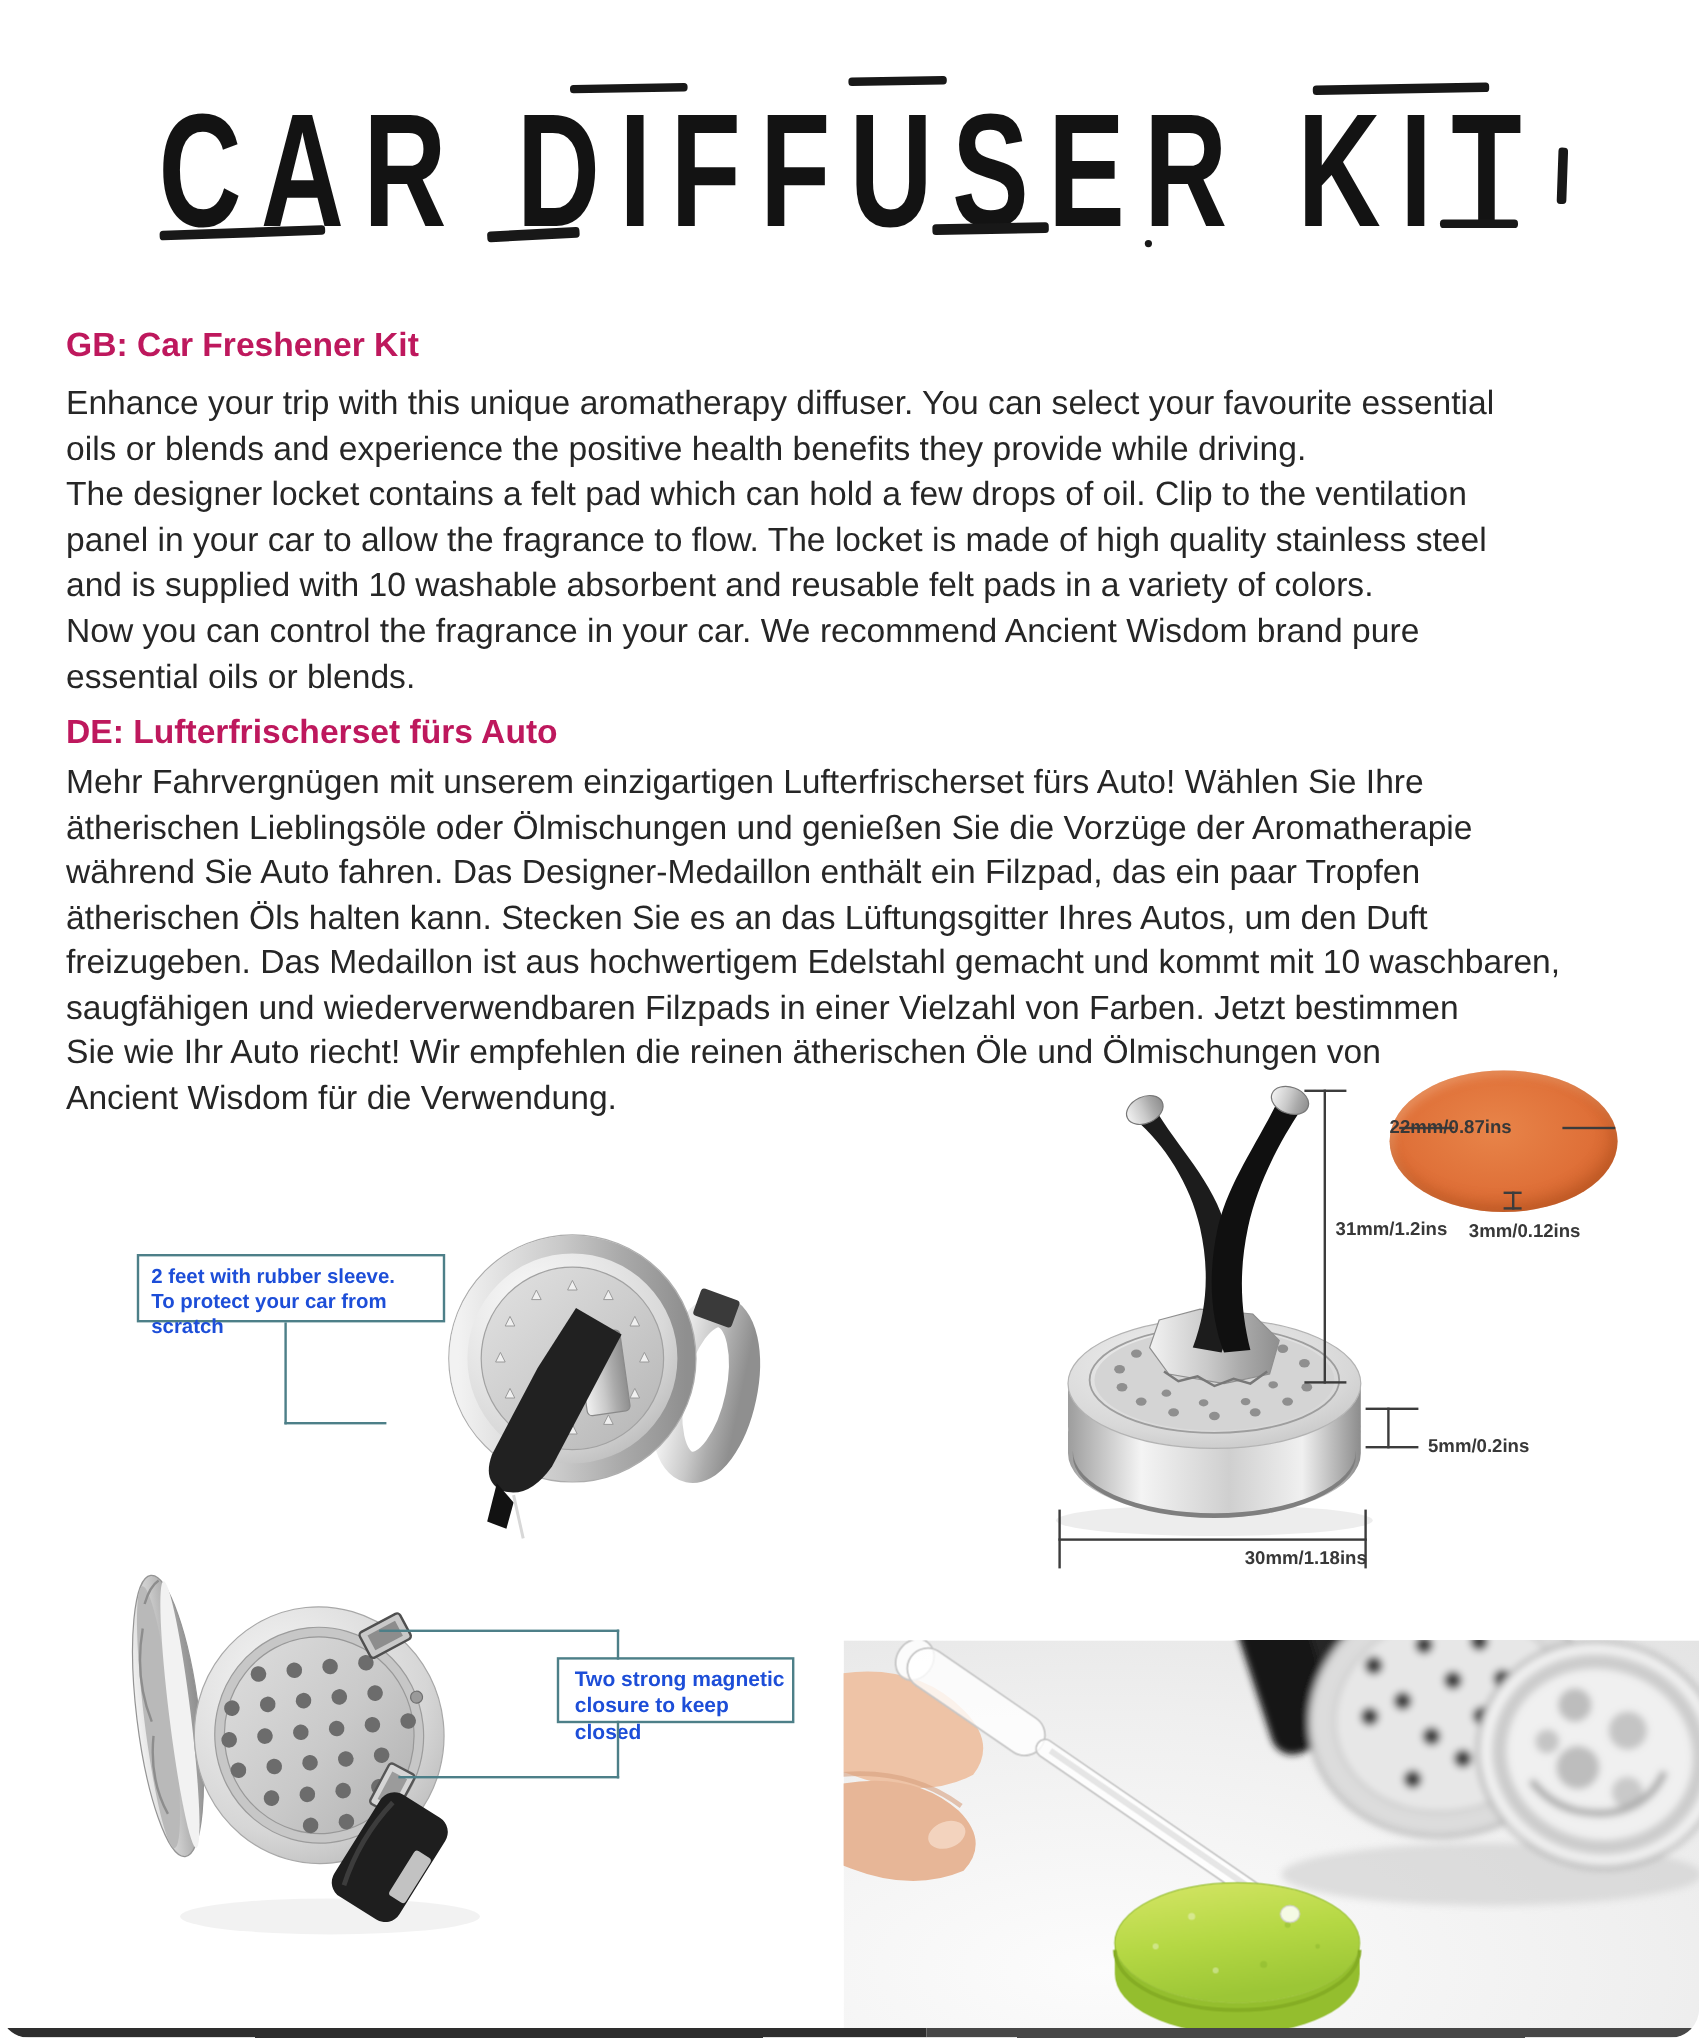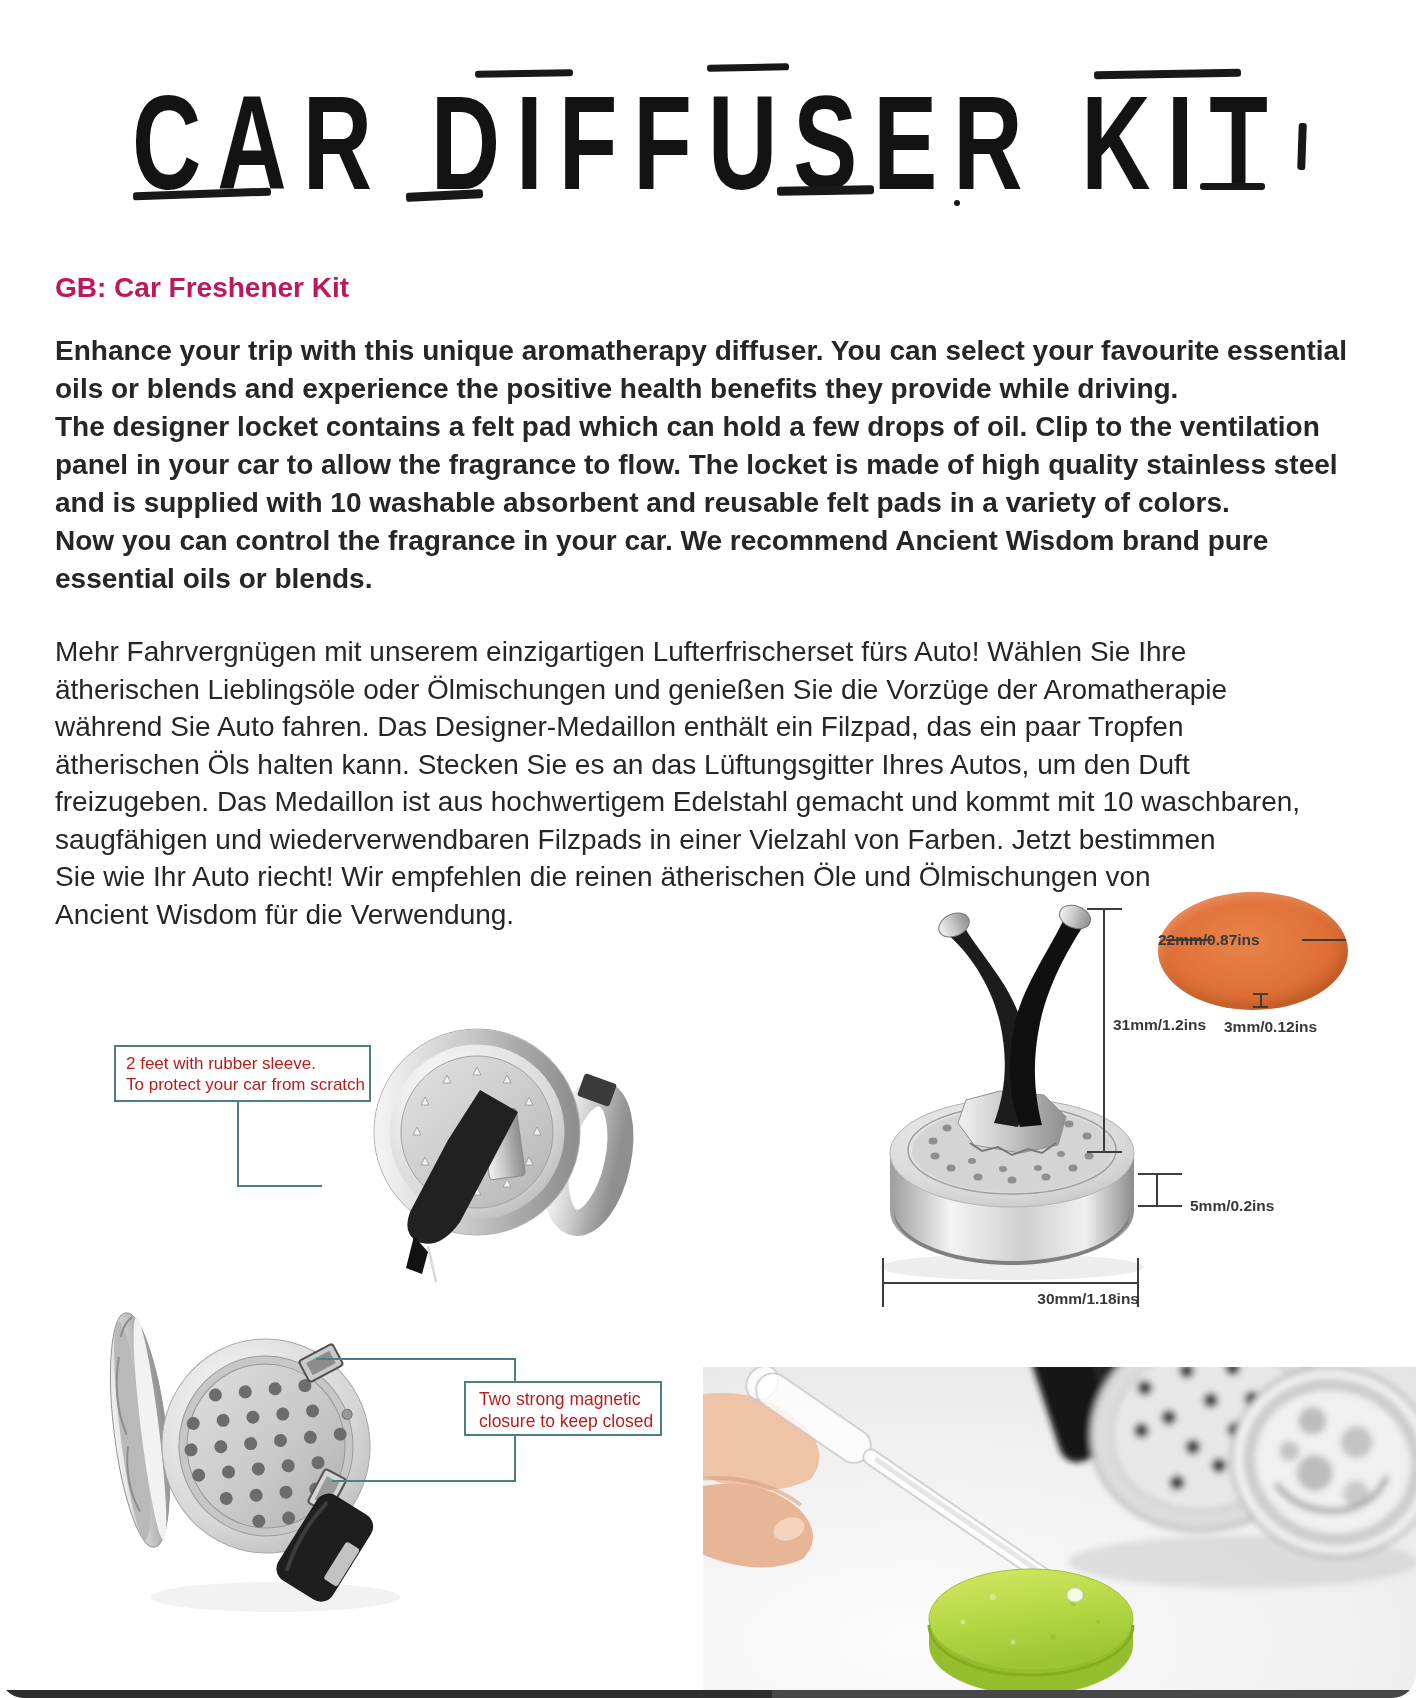--- a/index.html
+++ b/index.html
@@ -14,22 +14,22 @@
     font-size:96px;font-weight:800;letter-spacing:16px;line-height:1;
     color:#131313;transform:scaleY(1.4);transform-origin:top center;white-space:nowrap;
   }
   .grunge{position:absolute;background:#181818;border-radius:3px;}
   
   .sec-heading{position:absolute;left:55px;width:1330px;font-size:28px;font-weight:bold;color:#be185d;}
   .sec-body{position:absolute;left:55px;width:1345px;font-size:28px;line-height:38px;color:#262626;white-space:pre-line;}
   #de-body{line-height:37.5px;}
   
   .callout{
-    position:absolute;border:2px solid #4d7f88;background:#ffffff;color:#b91c1c;
-    font-weight:normal;white-space:pre-line;box-sizing:border-box;
+    position:absolute;border:2px solid #4d7f88;background:#ffffff;color:#1d4ed8;
+    font-weight:bold;white-space:pre-line;box-sizing:border-box;
   }
   #callout-feet{left:114px;top:1045px;width:257px;height:57px;font-size:17px;line-height:21px;padding:6px 0 0 10px;}
   #callout-magnets{left:464px;top:1381px;width:198px;height:55px;font-size:17.5px;line-height:22px;padding:5px 0 0 13px;}
   .conn{position:absolute;background:#4d7f88;}
   
   #fig-dim{left:850px;top:880px;width:566px;height:450px;}
   .dim{position:absolute;background:#3c3c3c;}
   .dim-label{position:absolute;font-size:15.5px;font-weight:bold;color:#383838;white-space:nowrap;}
   #felt-orange{
     position:absolute;left:308px;top:12px;width:190px;height:118px;border-radius:50%;
@@ -53,28 +53,29 @@
   <div class="grunge" style="left:707px;top:64px;width:82px;height:7px;transform:rotate(-1deg);"></div>
   <div class="grunge" style="left:1094px;top:70px;width:147px;height:8px;transform:rotate(-1deg);"></div>
   <div class="grunge" style="left:133px;top:190px;width:138px;height:8px;transform:rotate(-2deg);"></div>
   <div class="grunge" style="left:406px;top:191px;width:77px;height:9px;transform:rotate(-3deg);"></div>
   <div class="grunge" style="left:777px;top:186px;width:97px;height:9px;transform:rotate(-1deg);"></div>
   <div class="grunge" style="left:1200px;top:183px;width:65px;height:7px;"></div>
   <div class="grunge" style="left:1298px;top:123px;width:8px;height:47px;transform:rotate(2deg);"></div>
   <div class="grunge" style="left:954px;top:200px;width:6px;height:6px;"></div>
 
   <div class="sec-heading" style="top:272px;">GB: Car Freshener Kit</div>
-  <div class="sec-body" style="top:332px;font-weight:bold;">Enhance your trip with this unique aromatherapy diffuser. You can select your favourite essential
+  <div class="sec-body" style="top:317px;">Enhance your trip with this unique aromatherapy diffuser. You can select your favourite essential
 oils or blends and experience the positive health benefits they provide while driving.
 The designer locket contains a felt pad which can hold a few drops of oil. Clip to the ventilation
 panel in your car to allow the fragrance to flow. The locket is made of high quality stainless steel
 and is supplied with 10 washable absorbent and reusable felt pads in a variety of colors.
 Now you can control the fragrance in your car. We recommend Ancient Wisdom brand pure
 essential oils or blends.</div>
 
+  <div class="sec-heading" style="top:594px;">DE: Lufterfrischerset fürs Auto</div>
   <div class="sec-body" id="de-body" style="top:633px;">Mehr Fahrvergnügen mit unserem einzigartigen Lufterfrischerset fürs Auto! Wählen Sie Ihre
 ätherischen Lieblingsöle oder Ölmischungen und genießen Sie die Vorzüge der Aromatherapie
 während Sie Auto fahren. Das Designer-Medaillon enthält ein Filzpad, das ein paar Tropfen
 ätherischen Öls halten kann. Stecken Sie es an das Lüftungsgitter Ihres Autos, um den Duft
 freizugeben. Das Medaillon ist aus hochwertigem Edelstahl gemacht und kommt mit 10 waschbaren,
 saugfähigen und wiederverwendbaren Filzpads in einer Vielzahl von Farben. Jetzt bestimmen
 Sie wie Ihr Auto riecht! Wir empfehlen die reinen ätherischen Öle und Ölmischungen von
 Ancient Wisdom für die Verwendung.</div>
 
   <div class="abs" id="fig-dim">

